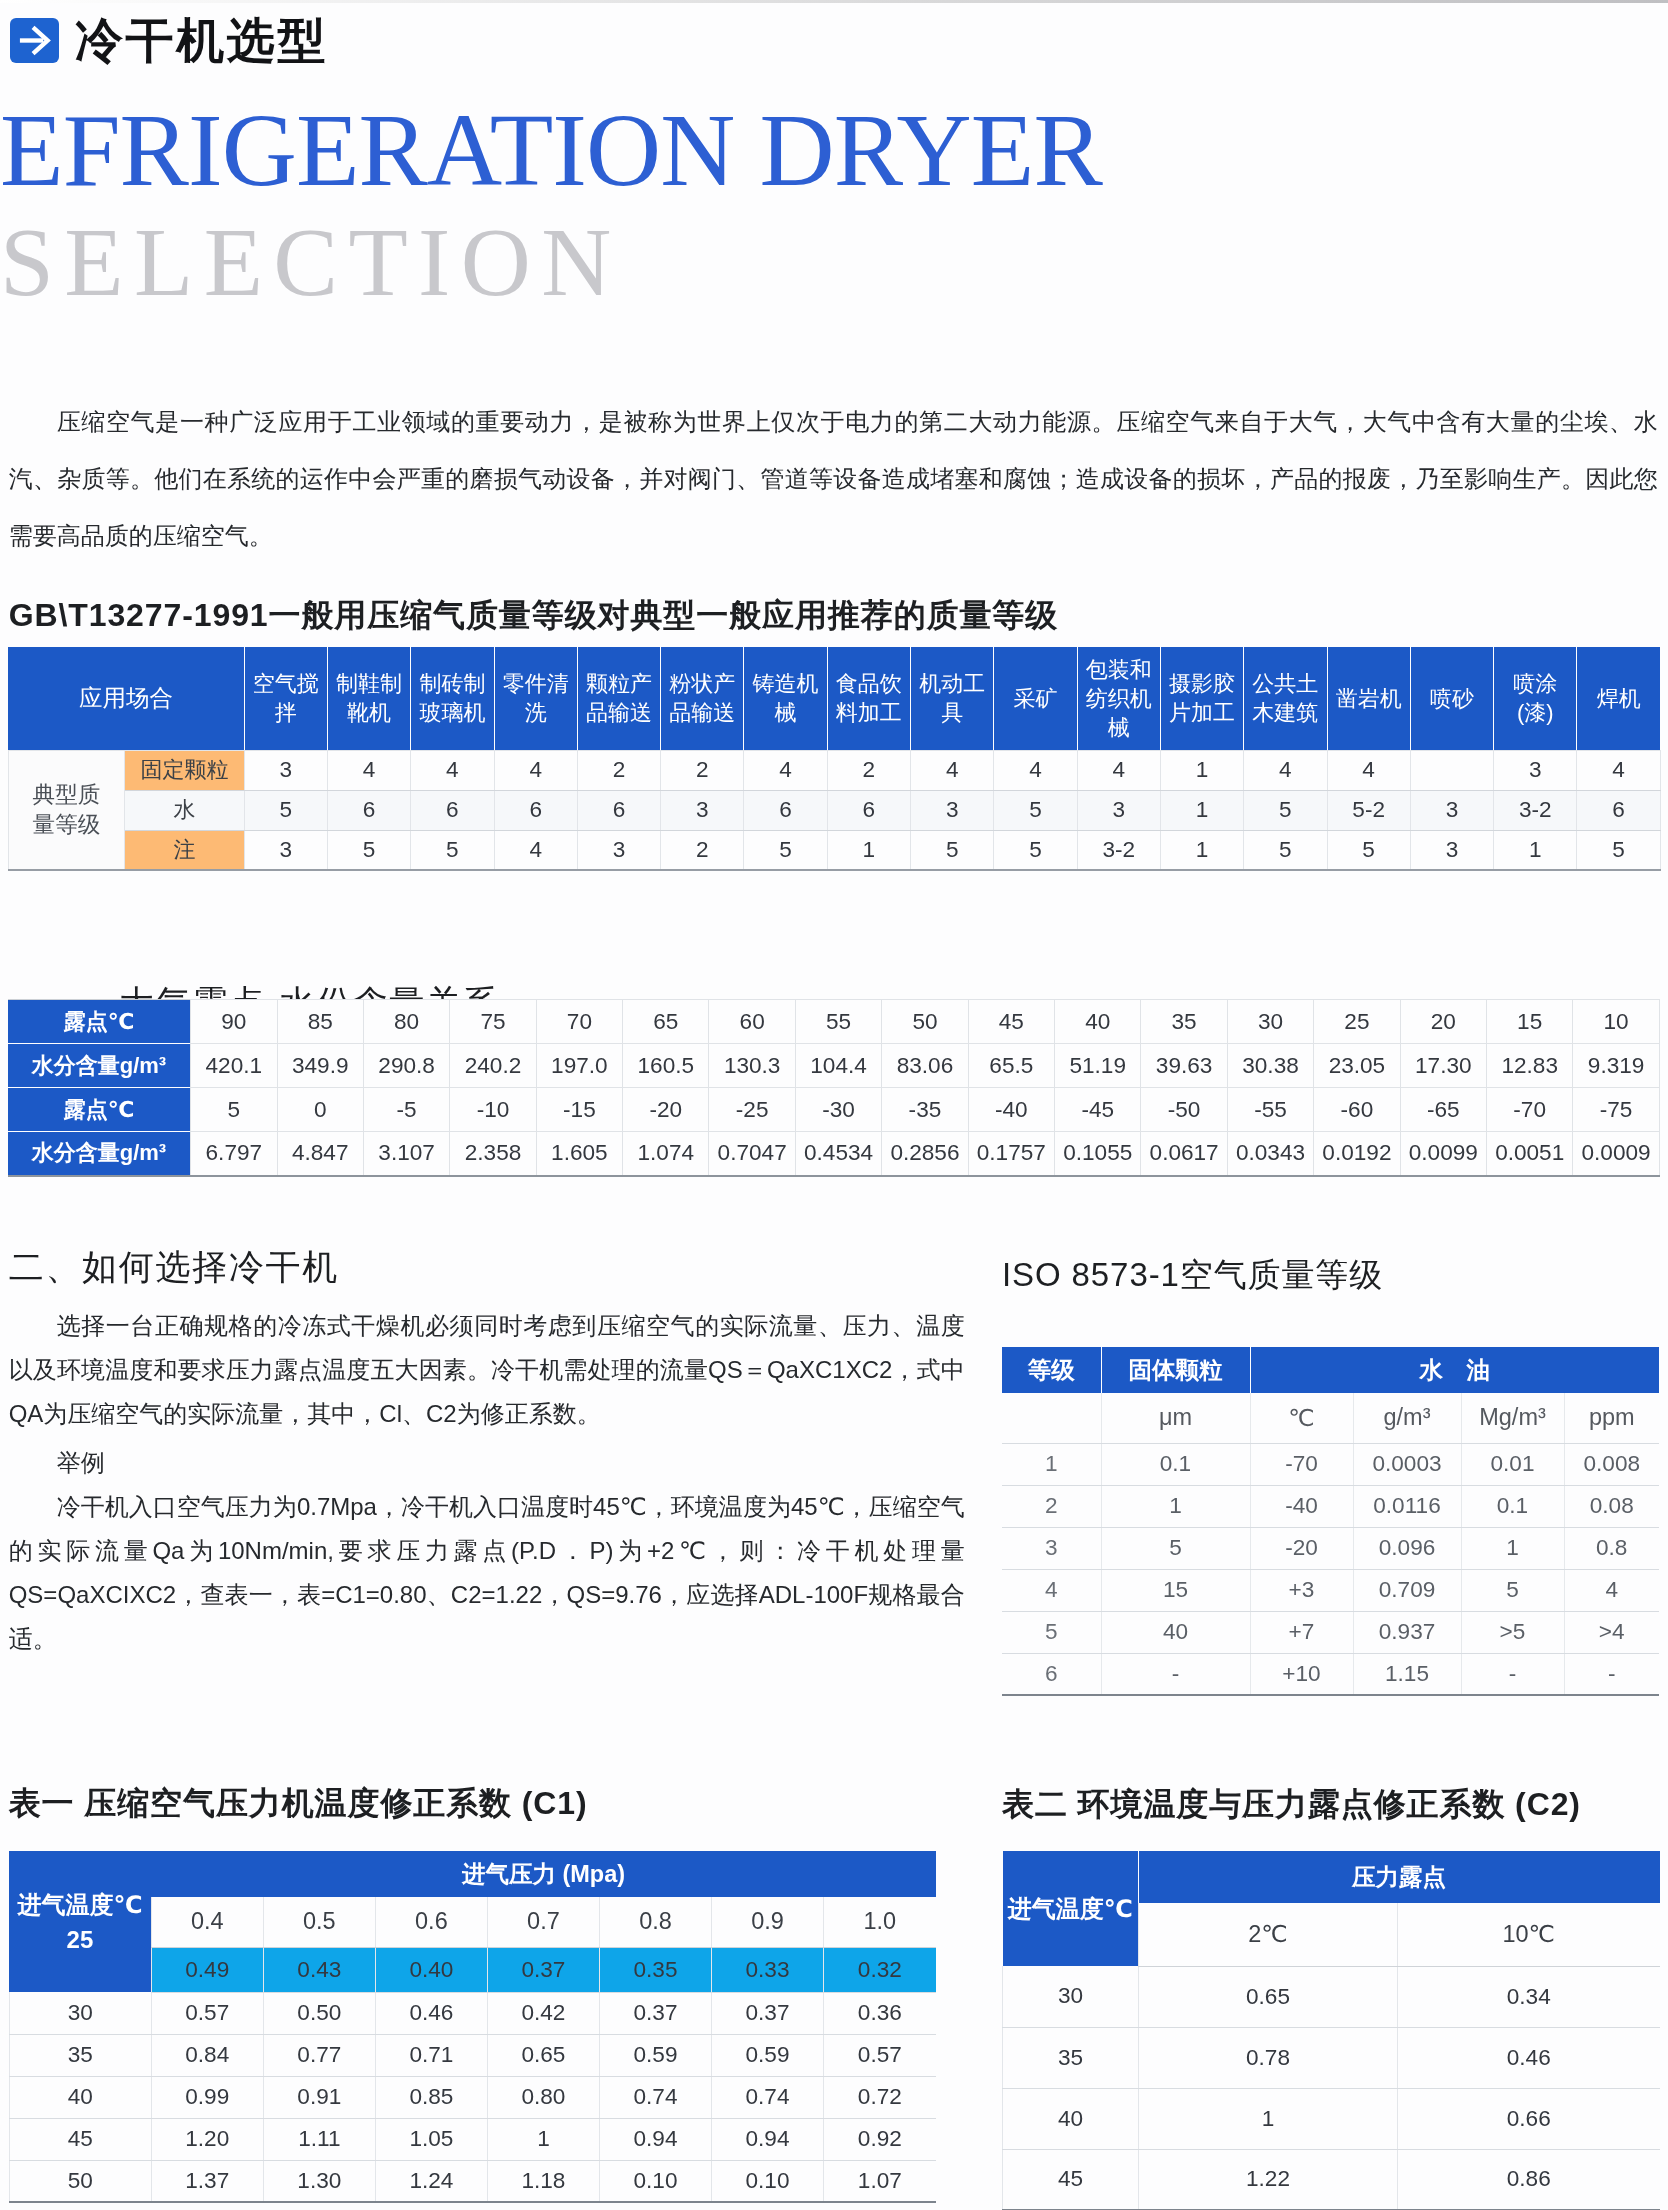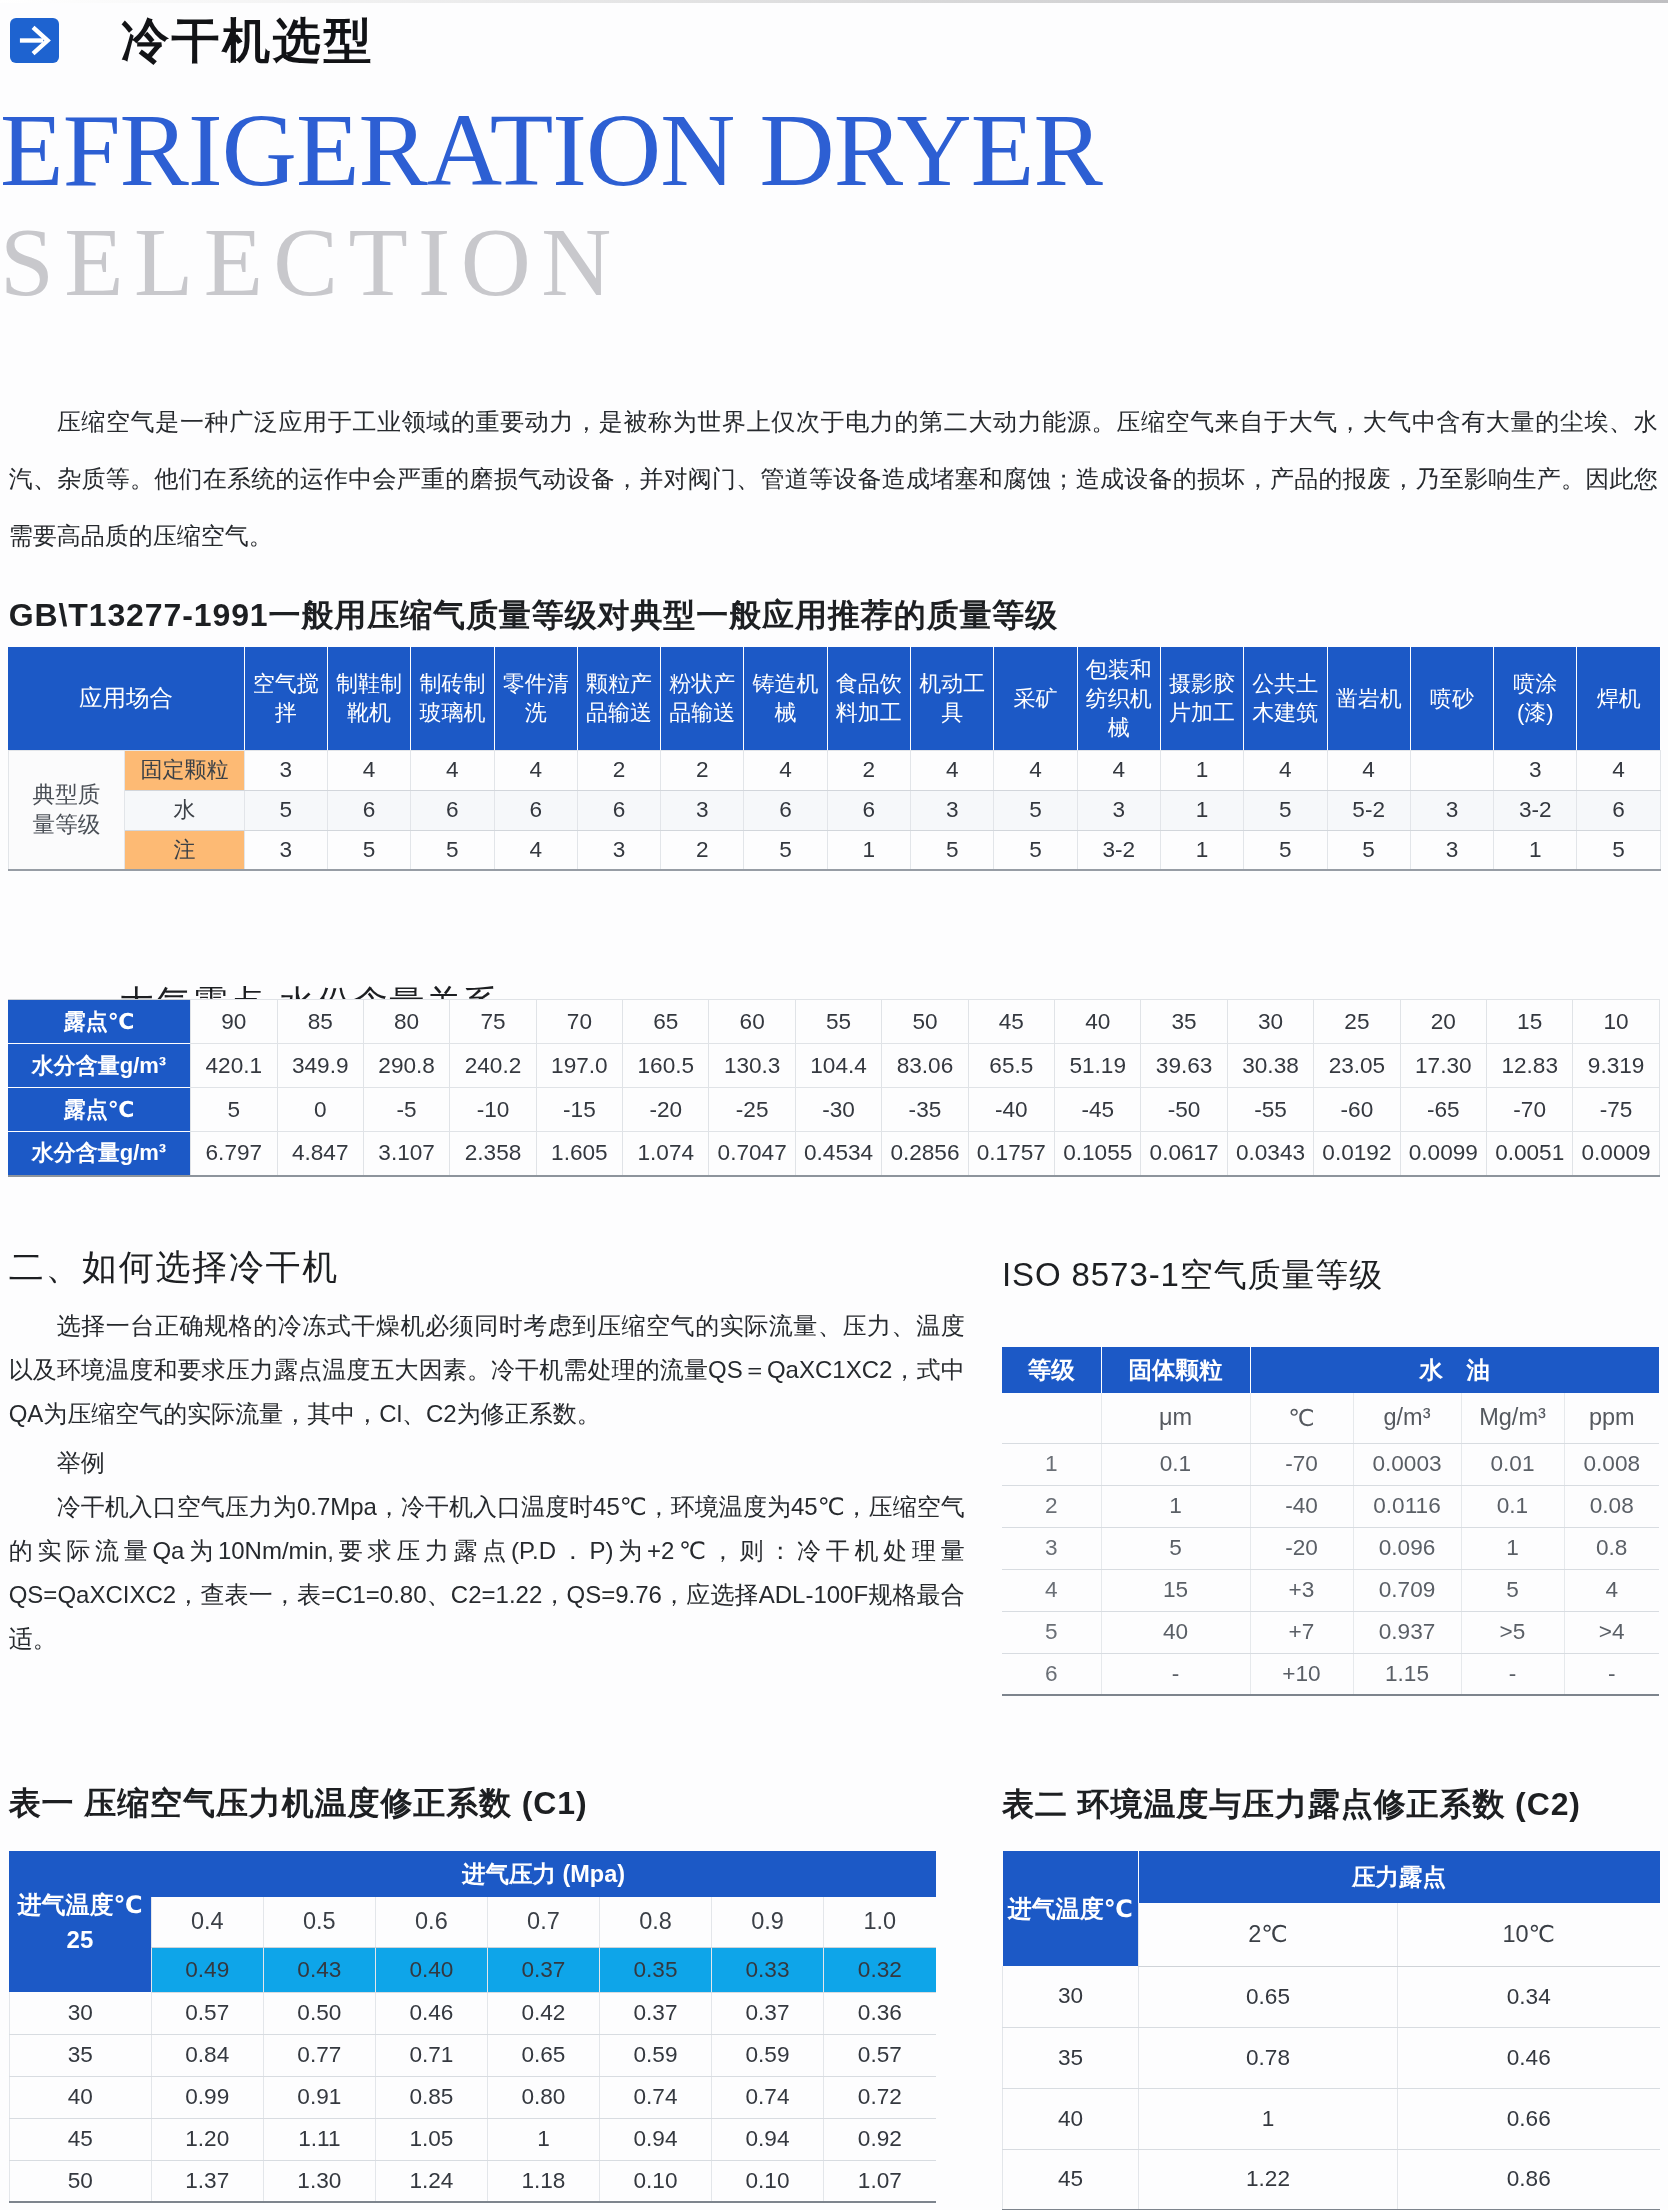--- a/index.html
+++ b/index.html
@@ -1,21 +1,21 @@
 <!DOCTYPE html>
 <html lang="zh" style="font-size:14px"><head>
 <meta charset="utf-8">
 <style>
   html,body{margin:0;padding:0;background:#ffffff;}
   #page{position:relative;width:1669px;height:2211px;background:#fdfdfe;overflow:hidden;
         font-family:"Liberation Sans","DejaVu Sans",sans-serif;color:#2a2d31;}
   #page::before{content:"";position:absolute;left:0;top:0;width:100%;height:2.6px;background:linear-gradient(90deg,#fff 0%,#d9d9da 55%,#bfbfc2 100%);}
 
   
-  .hdr-row{position:absolute;left:10.4px;top:8.7px;display:flex;align-items:center;gap:46px;}
+  .hdr-row{position:absolute;left:10.4px;top:8.7px;display:flex;align-items:center;}
   .hdr-icon{width:49px;height:45px;background:#1e63d0;border-radius:6px;display:flex;align-items:center;justify-content:center;margin-right:15.6px;}
   .hdr-cn{font-size:48px;font-weight:700;color:#121316;letter-spacing:2.6px;}
   .en1{position:absolute;left:0px;top:97px;font-family:"Liberation Serif","DejaVu Serif",serif;
        font-size:104px;line-height:1.02;color:#2d5fd3;white-space:nowrap;letter-spacing:-0.9px;}
   .en2{position:absolute;left:0px;top:214px;font-family:"Liberation Serif","DejaVu Serif",serif;
        font-size:97px;line-height:1.02;color:#c8c8cc;white-space:nowrap;letter-spacing:10.4px;}
 
   
   .intro{position:absolute;left:8.7px;top:393px;width:1649px;font-size:24px;line-height:57px;
          text-align:justify;color:#26292d;text-indent:2em;}

